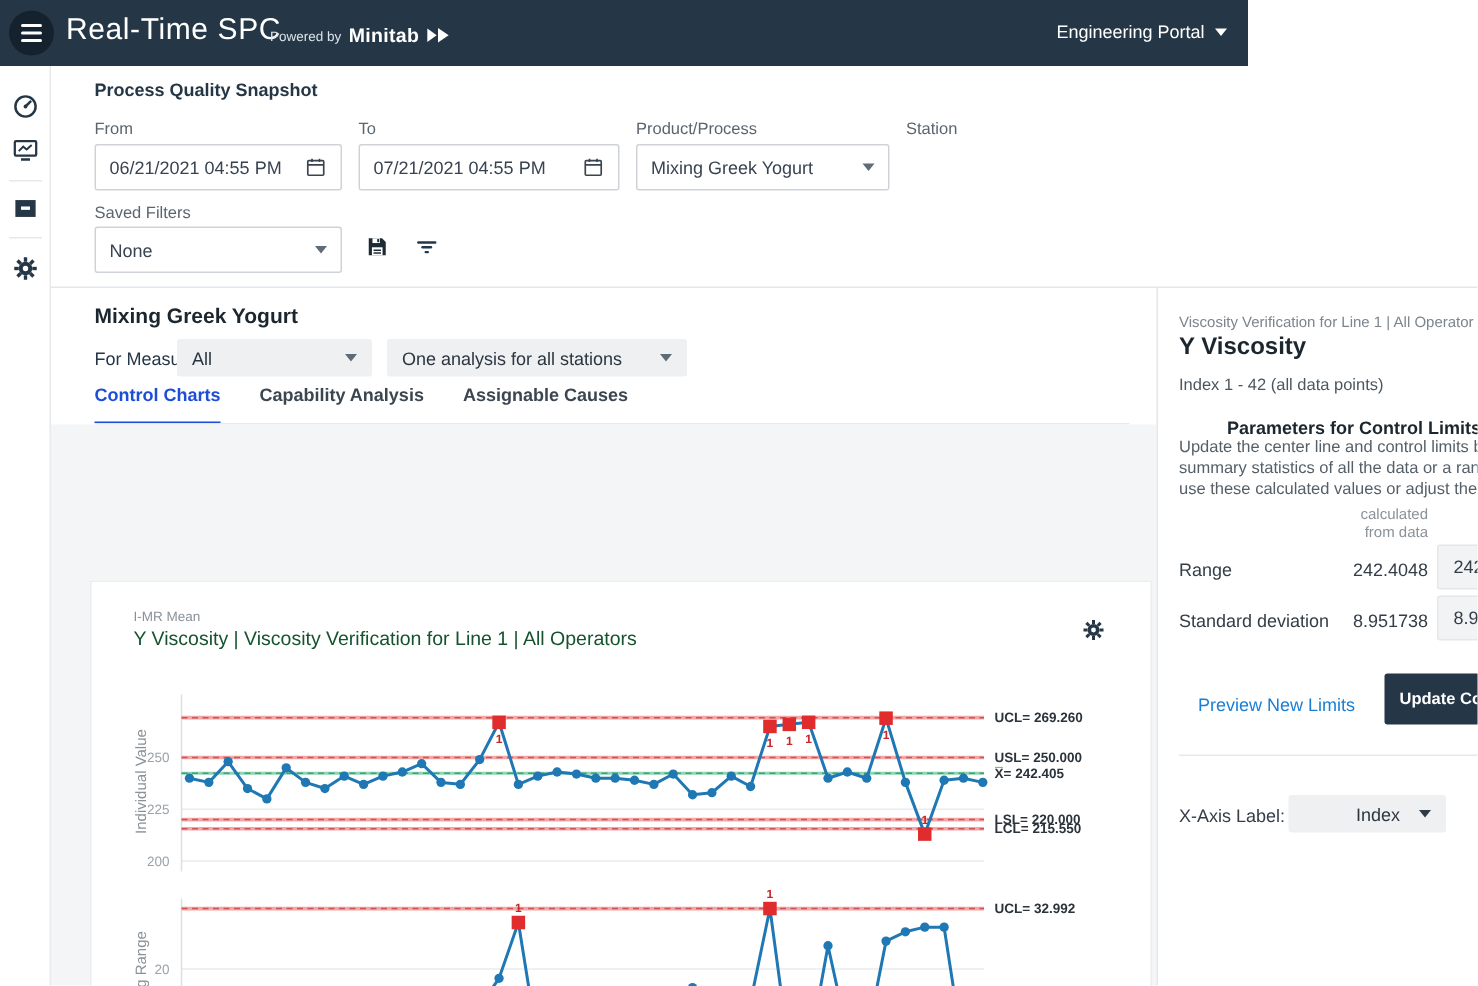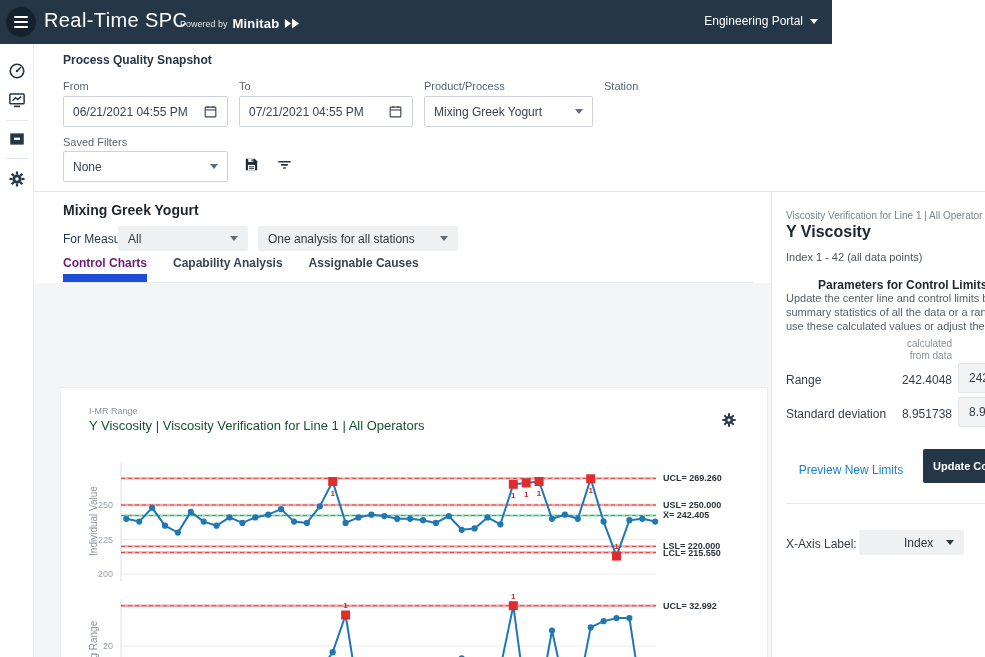--- a/index.html
+++ b/index.html
@@ -34,21 +34,21 @@
   .icon16 { width:15px; height:15px; flex:none; }
 
   
   .main { position:absolute; left:34px; top:192px; width:737px; height:465px; background:#fff; }
   .main-heading { position:absolute; left:29px; top:10px; font-size:14px; font-weight:bold; color:#1c262e; }
   .measure-label { position:absolute; left:29px; top:40px; font-size:12px; color:#253746; }
   .gray-select { position:absolute; height:25px; background:#eef0f2; border-radius:2px; display:flex; align-items:center; padding:0 10px; font-size:12px; color:#2c3640; cursor:pointer; }
   .gray-select .val { flex:1; white-space:nowrap; overflow:hidden; }
   .tabs { position:absolute; left:29px; top:64px; right:0; height:27px; display:flex; gap:26px; border-bottom:1px solid #e6e8ea; width:690px; }
   .tab { font-size:12px; font-weight:bold; color:#3c4650; padding-bottom:9px; cursor:pointer; }
-  .tab.active { color:#701a75; border-bottom:8px solid #1d4ed8; }
+  .tab.active { color:#1d4ed8; border-bottom:1px solid #1d4ed8; }
   .content-bg { position:absolute; left:0; top:91px; width:737px; height:374px; background:#f4f5f7; }
   .chart-card { position:absolute; left:26px; top:104px; width:708px; height:361px; background:#fff; border:1px solid #ebedee; }
   .chart-type { position:absolute; left:28px; top:18px; font-size:9px; color:#8a9299; }
   .chart-title { position:absolute; left:28px; top:30px; font-size:13px; color:#14532d; }
   .card-gear { position:absolute; left:660px; top:24px; width:16px; height:16px; cursor:pointer; }
   .chart-svg { position:absolute; left:0; }
 
   
   .rightpanel { position:absolute; left:771px; top:192px; width:214px; height:465px; background:#fff; border-left:1px solid #e4e6e8; overflow:hidden; }
   .rp-sub { position:absolute; left:14px; top:18px; font-size:10px; color:#7c858d; white-space:nowrap; }
@@ -191,21 +191,21 @@
   </div>
 
   <div class="tabs">
     <div class="tab active">Control Charts</div>
     <div class="tab">Capability Analysis</div>
     <div class="tab">Assignable Causes</div>
   </div>
 
   <div class="content-bg">
     <div class="chart-card">
-      <div class="chart-type">I-MR Range</div>
+      <div class="chart-type">I-MR Mean</div>
       <div class="chart-title">Y Viscosity | Viscosity Verification for Line 1 | All Operators</div>
       <svg class="card-gear" viewBox="0 0 24 24">
           <g stroke="#253746" stroke-width="3">
             <line x1="12" y1="2" x2="12" y2="6"></line>
             <line x1="12" y1="18" x2="12" y2="22"></line>
             <line x1="2" y1="12" x2="6" y2="12"></line>
             <line x1="18" y1="12" x2="22" y2="12"></line>
             <line x1="4.9" y1="4.9" x2="7.8" y2="7.8"></line>
             <line x1="16.2" y1="16.2" x2="19.1" y2="19.1"></line>
             <line x1="4.9" y1="19.1" x2="7.8" y2="16.2"></line>

